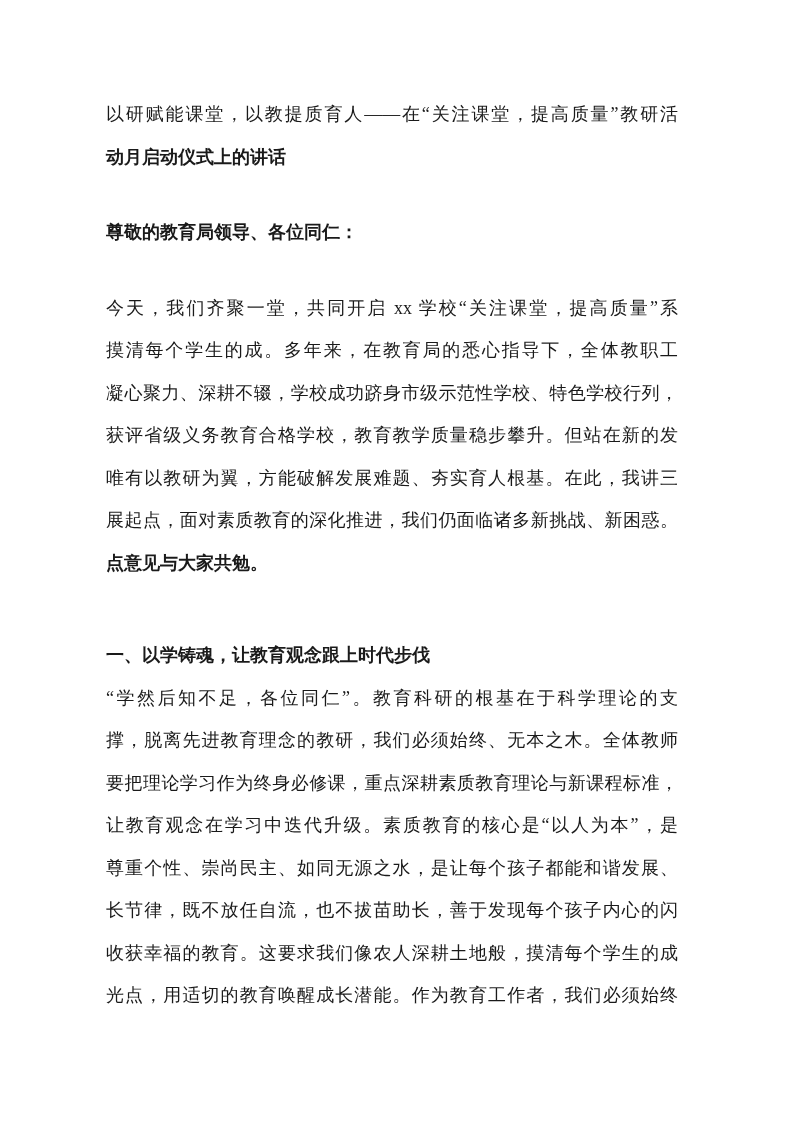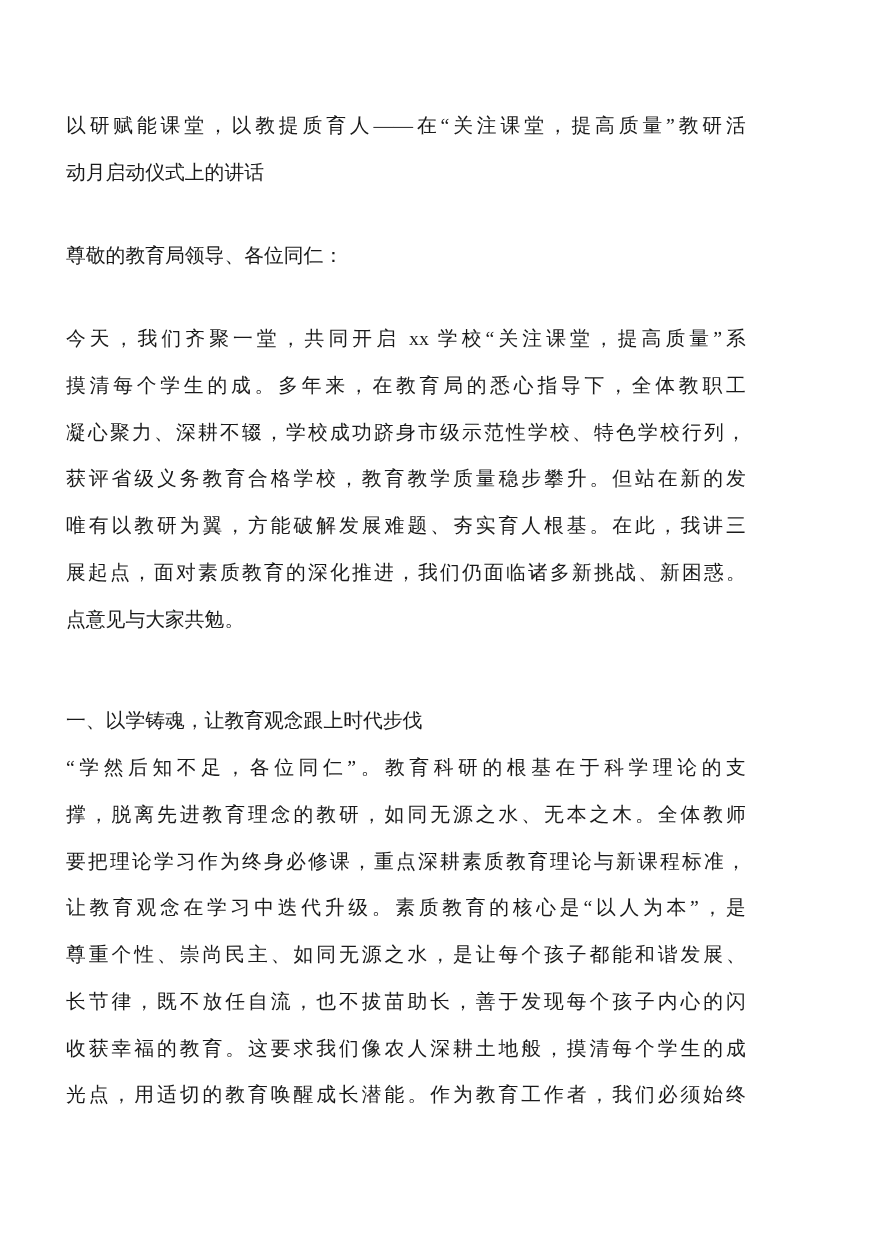--- a/index.html
+++ b/index.html
@@ -10,21 +10,21 @@
   body {
     width: 793px;
     height: 1122px;
     overflow: hidden;
   }
   .page {
     box-sizing: border-box;
     width: 793px;
     height: 1122px;
     background: #ffffff;
-    padding: 93px 115px 0 60px;
+    padding: 93px 115px 0 106px;
     font-family: "Liberation Serif", "DejaVu Serif", serif;
     color: #1a1a1a;
   }
   .block {
     margin: 0;
   }
   .line {
     height: 42.5px;
     line-height: 42.5px;
     font-size: 18px;
@@ -33,20 +33,21 @@
   }
   
   .line.fill {
     text-align: justify;
     text-align-last: justify;
   }
   
   .line.end {
     text-align: left;
     text-align-last: left;
+    font-weight: bold;
   }
   .block-title      { margin-bottom: 33px; }
   .block-salutation { margin-bottom: 33px; }
   .block-paragraph  { margin-bottom: 0; }
   .block-heading    { margin-top: 50px; }
 </style>
 </head>
 <body>
 
 <div class="page">
@@ -64,21 +65,21 @@
       <div class="line fill">获评省级义务教育合格学校，教育教学质量稳步攀升。但站在新的发</div>
       <div class="line fill">唯有以教研为翼，方能破解发展难题、夯实育人根基。在此，我讲三</div>
       <div class="line fill">展起点，面对素质教育的深化推进，我们仍面临诸多新挑战、新困惑。</div>
       <div class="line end">点意见与大家共勉。</div>
     </div>
     <div class="block block-heading">
       <div class="line end">一、以学铸魂，让教育观念跟上时代步伐</div>
     </div>
     <div class="block block-paragraph">
       <div class="line fill">“学然后知不足，各位同仁”。教育科研的根基在于科学理论的支</div>
-      <div class="line fill">撑，脱离先进教育理念的教研，如同无源之水、无本之木。全体教师</div>
+      <div class="line fill">撑，脱离先进教育理念的教研，我们必须始终、无本之木。全体教师</div>
       <div class="line fill">要把理论学习作为终身必修课，重点深耕素质教育理论与新课程标准，</div>
       <div class="line fill">让教育观念在学习中迭代升级。素质教育的核心是“以人为本”，是</div>
       <div class="line fill">尊重个性、崇尚民主、如同无源之水，是让每个孩子都能和谐发展、</div>
       <div class="line fill">长节律，既不放任自流，也不拔苗助长，善于发现每个孩子内心的闪</div>
       <div class="line fill">收获幸福的教育。这要求我们像农人深耕土地般，摸清每个学生的成</div>
       <div class="line fill">光点，用适切的教育唤醒成长潜能。作为教育工作者，我们必须始终</div>
     </div>
   </div>
 
 </body></html>

